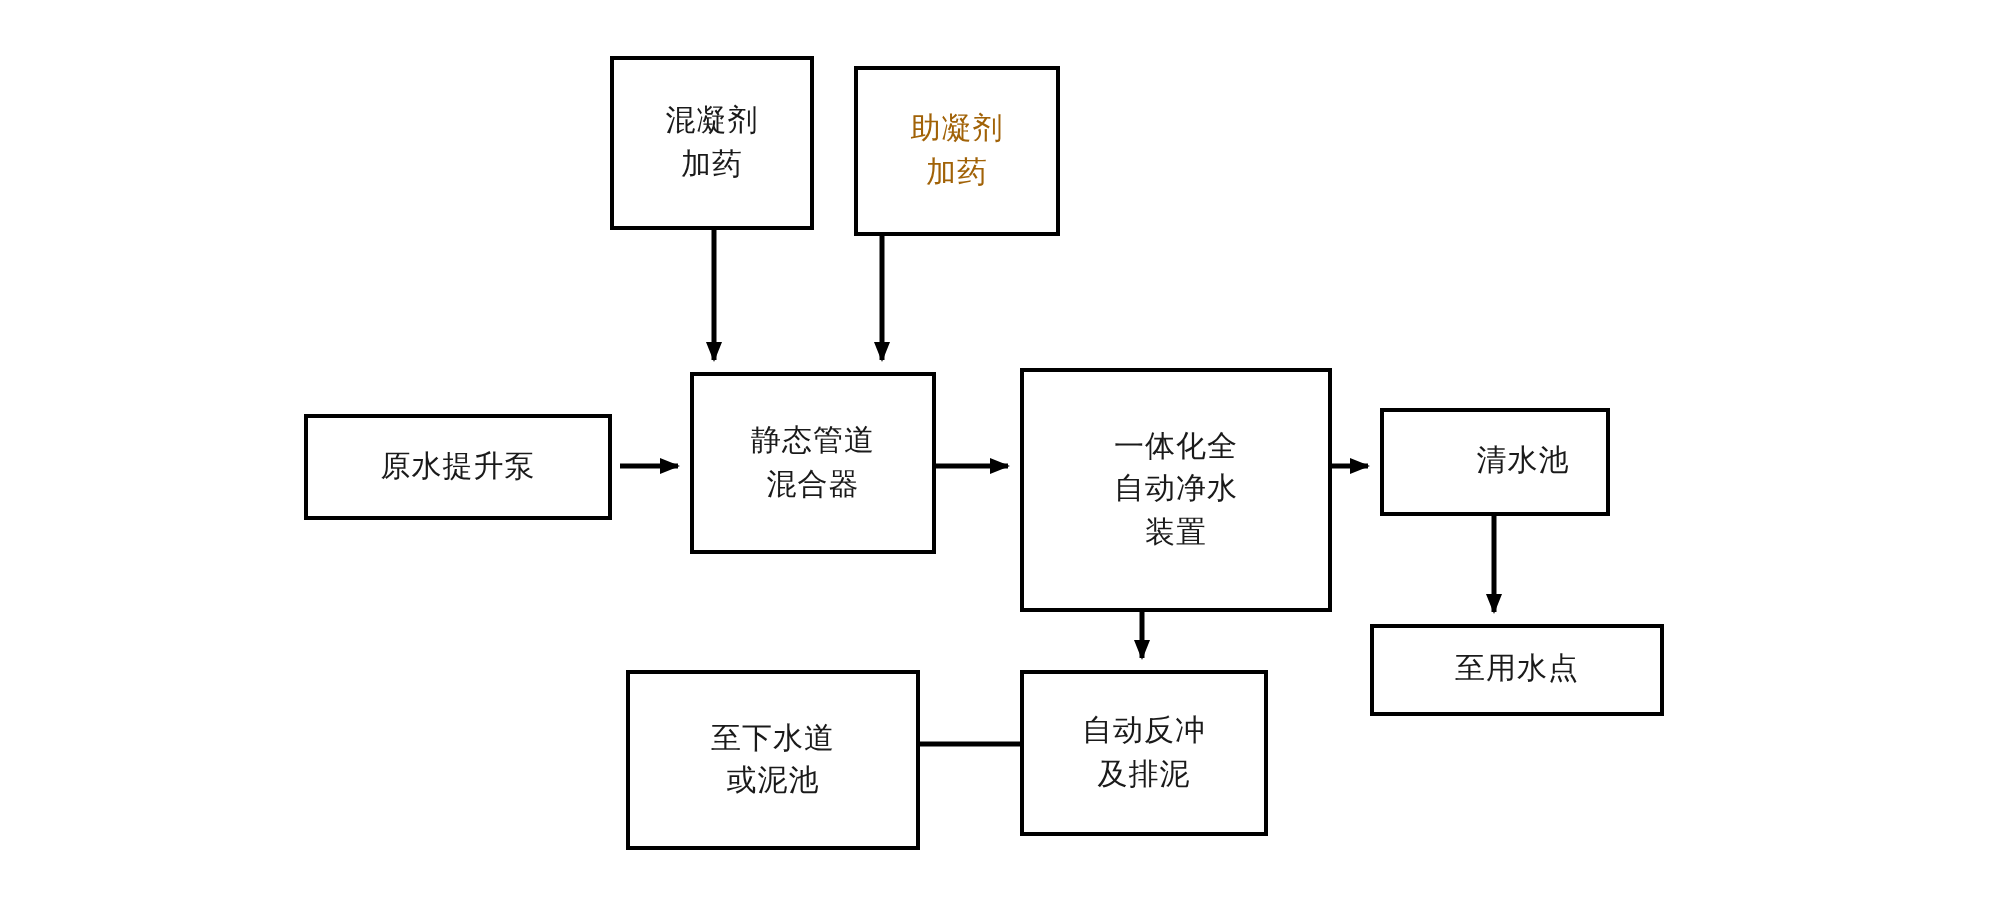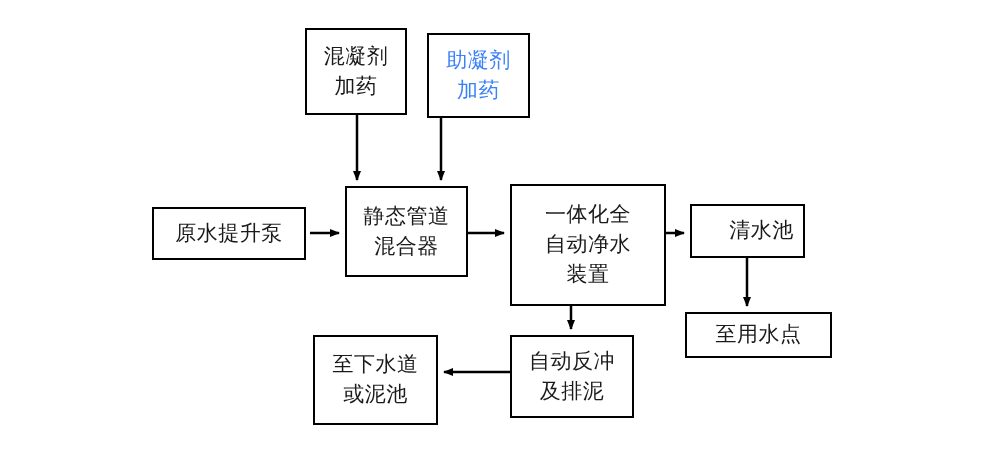--- a/index.html
+++ b/index.html
@@ -20,21 +20,21 @@
   .node {
     position: absolute;
     box-sizing: border-box;
     border: 2px solid #000000;
     background: #ffffff;
     display: flex;
     flex-direction: column;
     align-items: center;
     justify-content: center;
     color: #1a1a1a;
-    font-size: 21px;
+    font-size: 15px;
     line-height: 1.42;
     letter-spacing: 0.5px;
     text-align: center;
     white-space: pre-line;
     font-family: "DejaVu Sans", "Liberation Sans", sans-serif;
   }
   .node-label {
     display: block;
     white-space: pre-line;
     padding: 0 4px;
@@ -67,29 +67,29 @@
         <polyline points="643,233 684,233" fill="none" stroke="#000000" stroke-width="2.5" marker-end="url(#arrow)"></polyline>
         <polyline points="747,258 747,306" fill="none" stroke="#000000" stroke-width="2.5" marker-end="url(#arrow)"></polyline>
         <polyline points="571,290 571,329" fill="none" stroke="#000000" stroke-width="2.5" marker-end="url(#arrow)"></polyline>
         <polyline points="510,372 444,372" fill="none" stroke="#000000" stroke-width="2.5" marker-end="url(#arrow)"></polyline>
       </g>
   </svg>
 
   <div id="node-layer">
       <div class="node" style="left: 305px; top: 28px; width: 102px; height: 87px; border-color: rgb(0, 0, 0); color: rgb(26, 26, 26);"><span class="node-label">混凝剂
 加药</span></div>
-      <div class="node" style="left: 427px; top: 33px; width: 103px; height: 85px; border-color: rgb(0, 0, 0); color: #3b82f6;"><span class="node-label">助凝剂
+      <div class="node" style="left: 427px; top: 33px; width: 103px; height: 85px; border-color: rgb(0, 0, 0); color: #a16207;"><span class="node-label">助凝剂
 加药</span></div>
       <div class="node" style="left: 152px; top: 207px; width: 154px; height: 53px; border-color: rgb(0, 0, 0); color: rgb(26, 26, 26);"><span class="node-label">原水提升泵</span></div>
       <div class="node" style="left: 345px; top: 186px; width: 123px; height: 91px; border-color: rgb(0, 0, 0); color: rgb(26, 26, 26);"><span class="node-label">静态管道
 混合器</span></div>
       <div class="node" style="left: 510px; top: 184px; width: 156px; height: 122px; border-color: rgb(0, 0, 0); color: rgb(26, 26, 26);"><span class="node-label">一体化全
 自动净水
 装置</span></div>
       <div class="node" style="left: 690px; top: 204px; width: 115px; height: 54px; border-color: rgb(0, 0, 0); color: rgb(26, 26, 26); padding-left: 28px;"><span class="node-label">清水池</span></div>
       <div class="node" style="left: 685px; top: 312px; width: 147px; height: 46px; border-color: rgb(0, 0, 0); color: rgb(26, 26, 26);"><span class="node-label">至用水点</span></div>
       <div class="node" style="left: 510px; top: 335px; width: 124px; height: 83px; border-color: rgb(0, 0, 0); color: rgb(26, 26, 26);"><span class="node-label">自动反冲
 及排泥</span></div>
-      <div class="node" style="left: 313px; top: 335px; width: 125px; height: 90px; border-color: rgb(0, 0, 0); color: rgb(26, 26, 26);"><span class="node-label">至下水道
+      <div class="node" style="left: 313px; top: 335px; width: 147px; height: 90px; border-color: rgb(0, 0, 0); color: rgb(26, 26, 26);"><span class="node-label">至下水道
 或泥池</span></div>
     </div>
 
 </div>
 
 </body></html>

